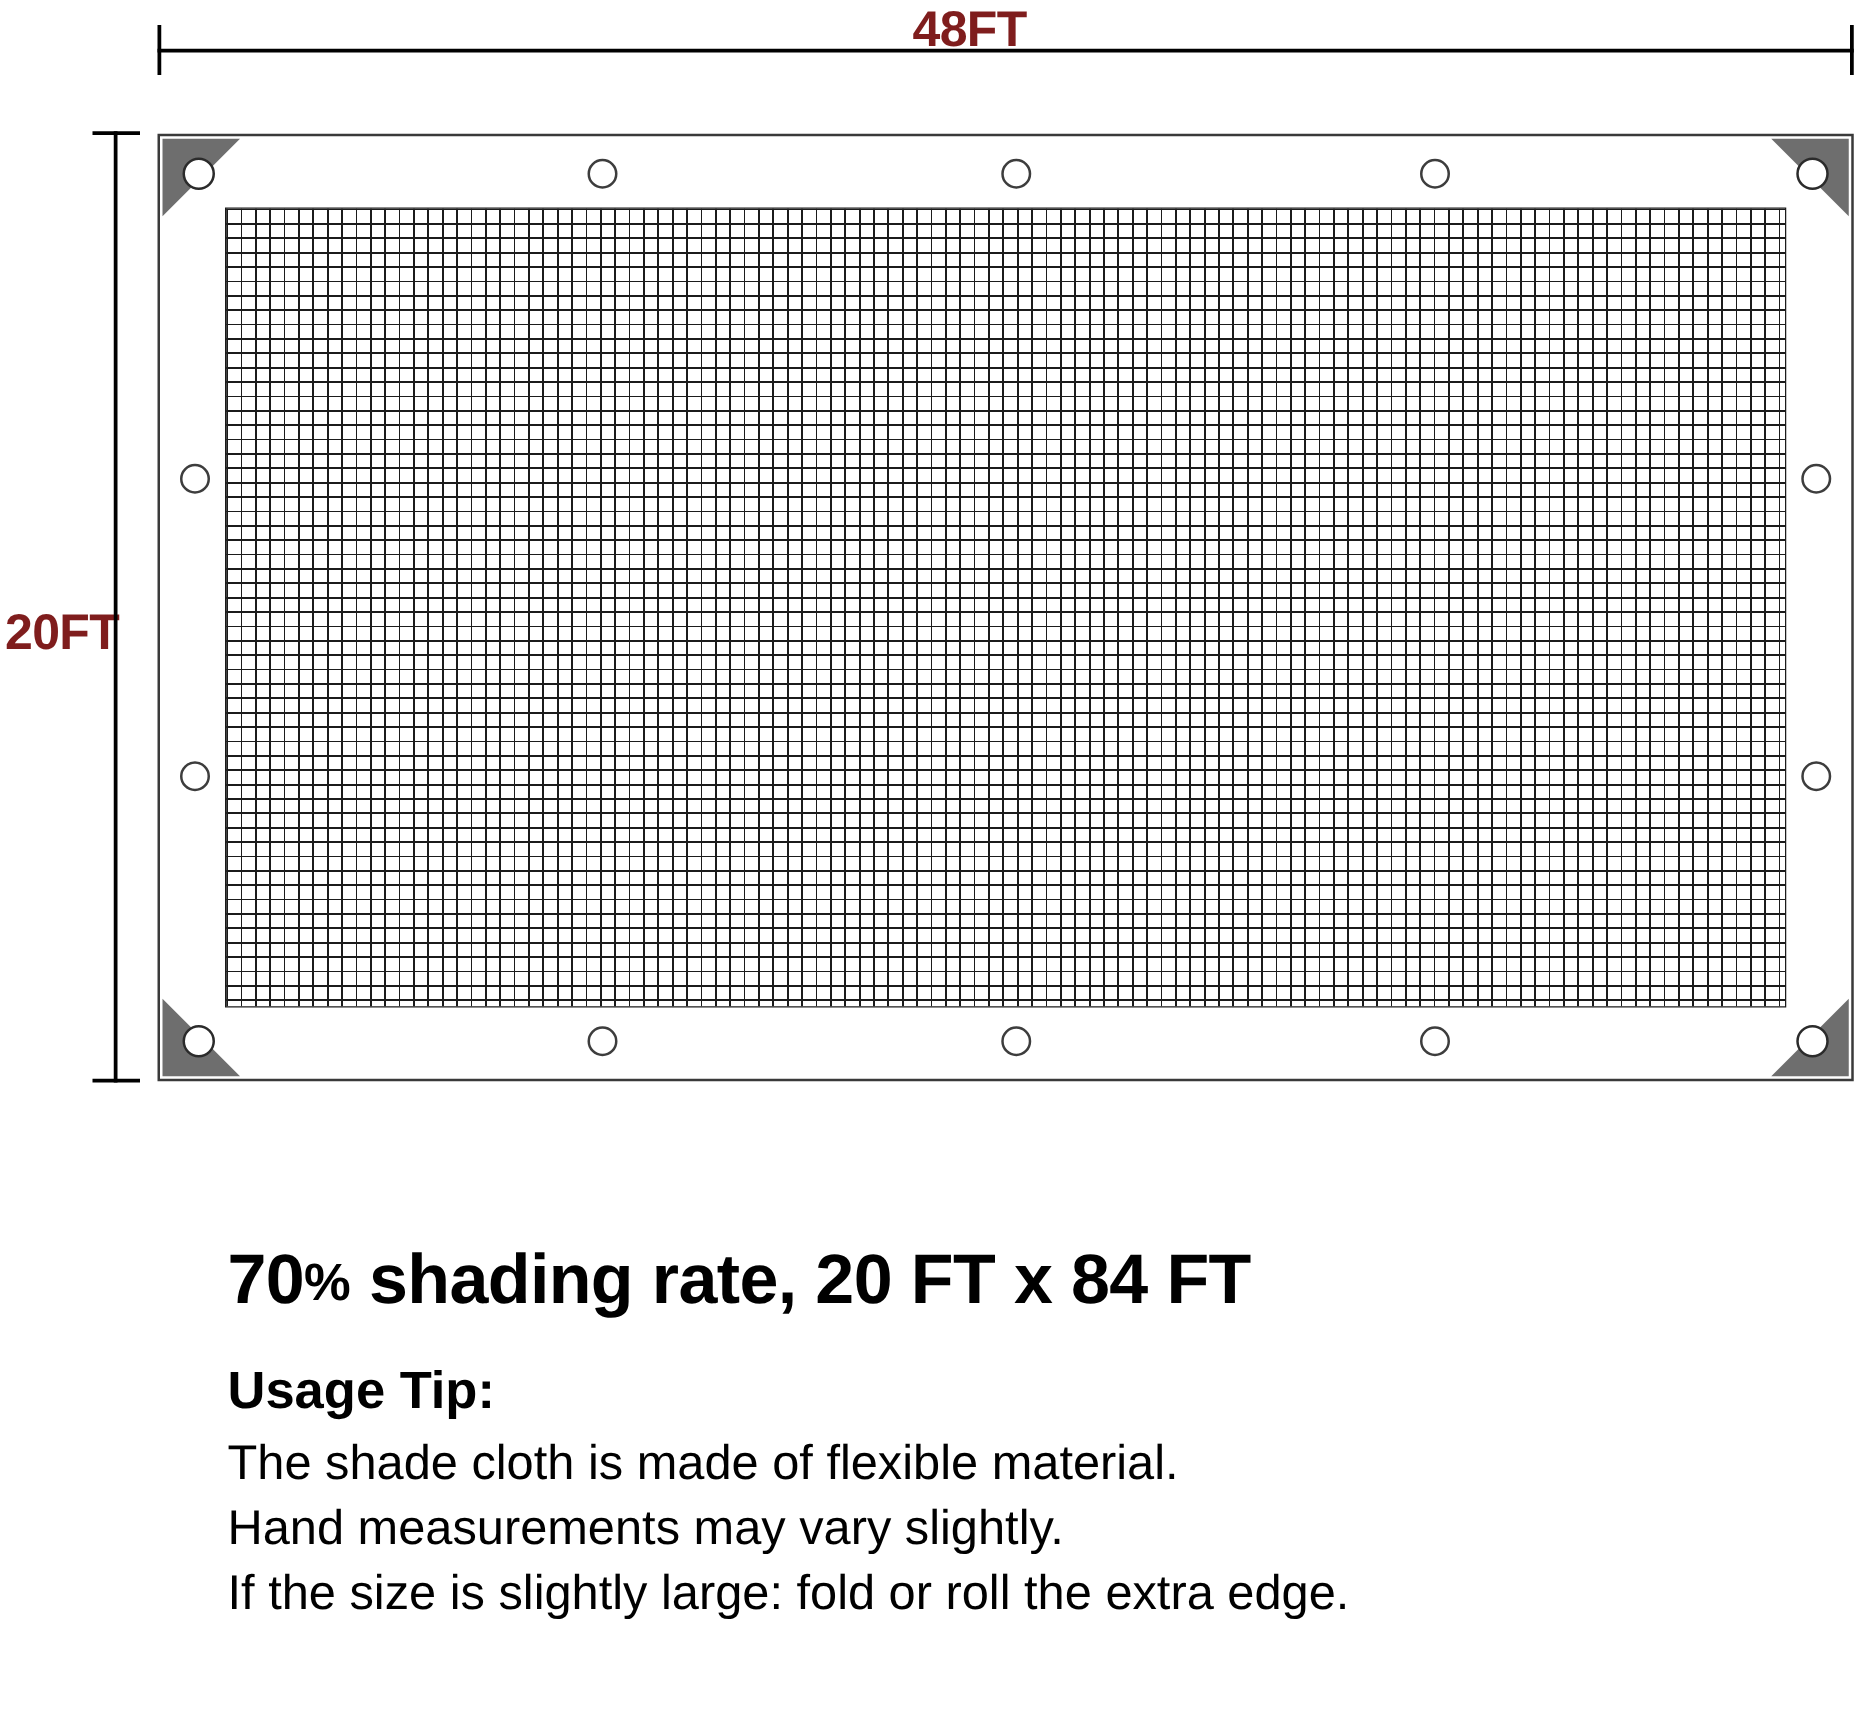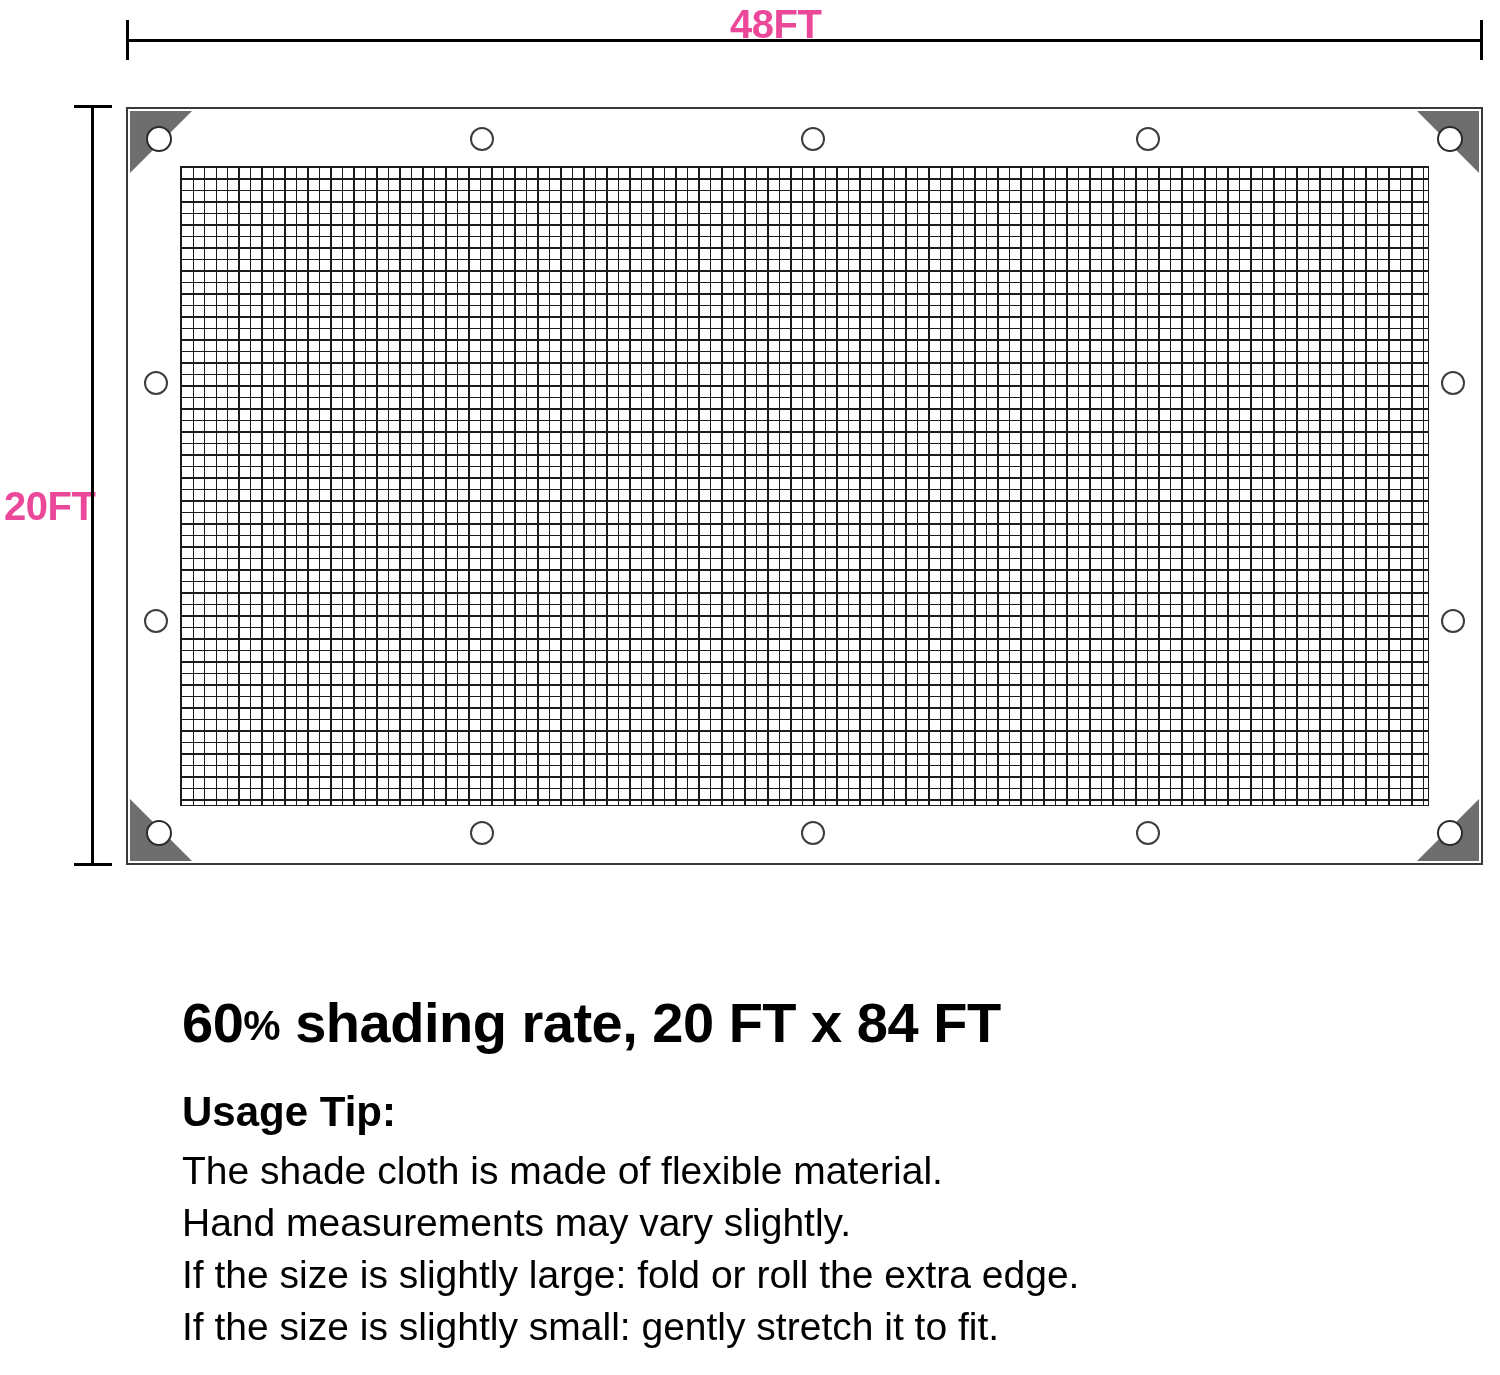--- a/index.html
+++ b/index.html
@@ -15,21 +15,21 @@
     position: relative;
     overflow: hidden;
   }
 
   
   .dim-label {
     position: absolute;
     font-weight: bold;
     font-size: 40px;
     letter-spacing: -0.5px;
-    color: #ec4899;
+    color: #7f1d1d;
   }
   #width-label {
     left: 730px;
     top: 2px;
   }
   #height-label {
     left: 4px;
     top: 484px;
     text-align: right;
   }
@@ -204,22 +204,21 @@
   <div class="grommet edge-grommet" style="left:673px; bottom:18px;"></div>
   <div class="grommet edge-grommet" style="left:1008px; bottom:18px;"></div>
 
   <div class="grommet edge-grommet" style="left:16px; top:262px;"></div>
   <div class="grommet edge-grommet" style="left:16px; top:500px;"></div>
 
   <div class="grommet edge-grommet" style="right:16px; top:262px;"></div>
   <div class="grommet edge-grommet" style="right:16px; top:500px;"></div>
 </div>
 
-<div id="headline"><span>60</span><span class="pct">%</span><span> shading  rate, 20 FT x 84 FT</span></div>
+<div id="headline"><span>70</span><span class="pct">%</span><span> shading  rate, 20 FT x 84 FT</span></div>
 
 <div id="usage-tip-title">Usage Tip:</div>
 
 <div id="usage-lines">
   <div>The shade cloth is made of flexible material.</div>
   <div>Hand measurements may vary slightly.</div>
   <div>If the size is slightly large: fold or roll the extra edge.</div>
-  <div>If the size is slightly small: gently stretch it to fit.</div>
 </div>
 
 </body></html>

